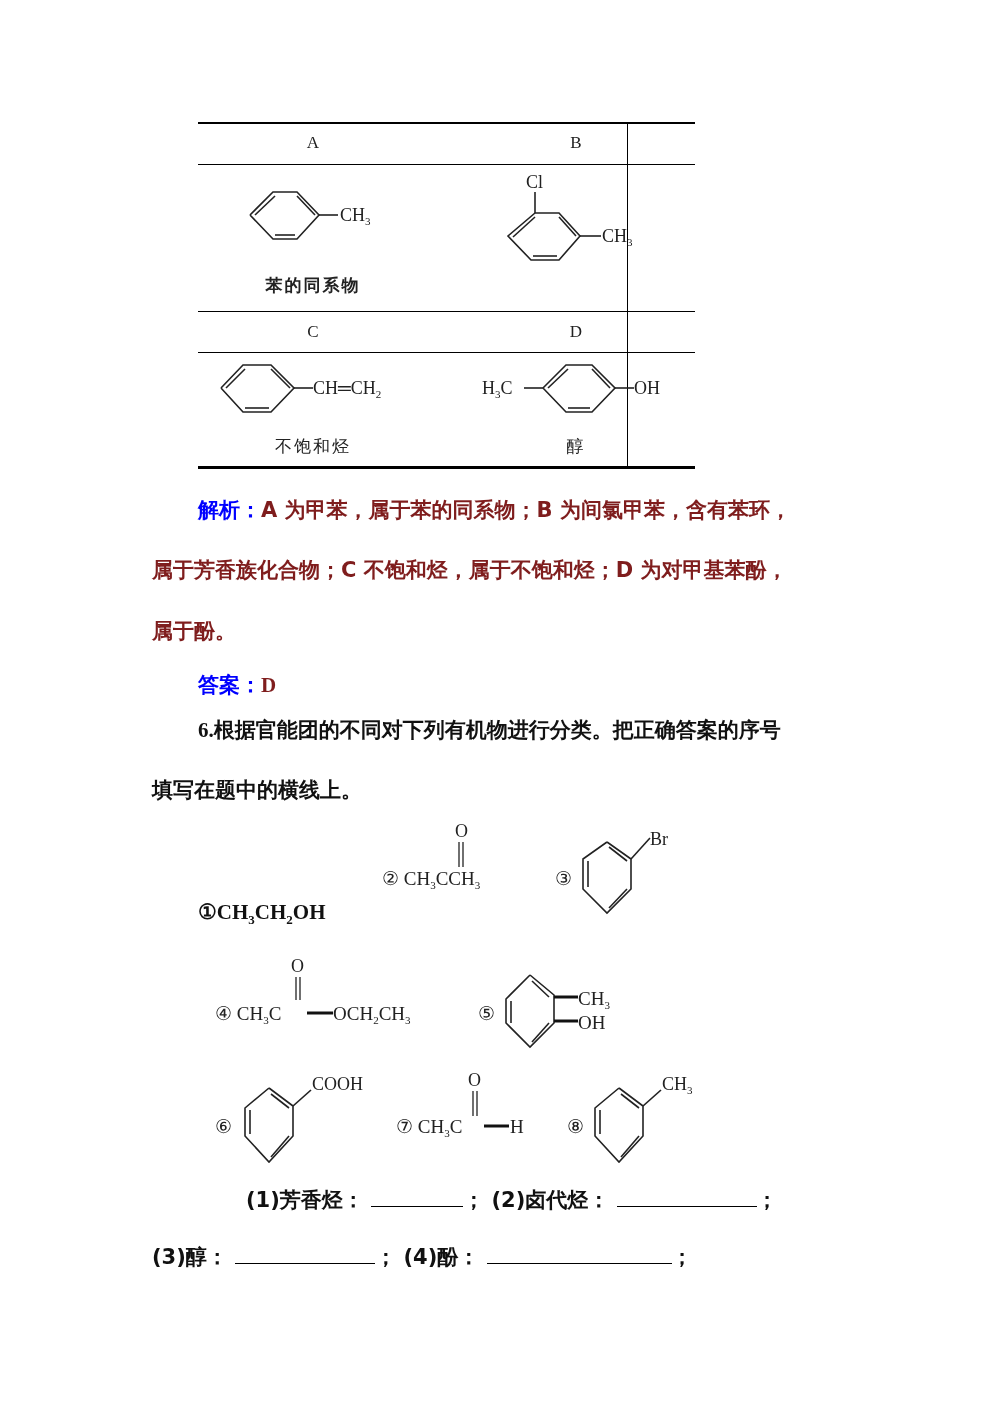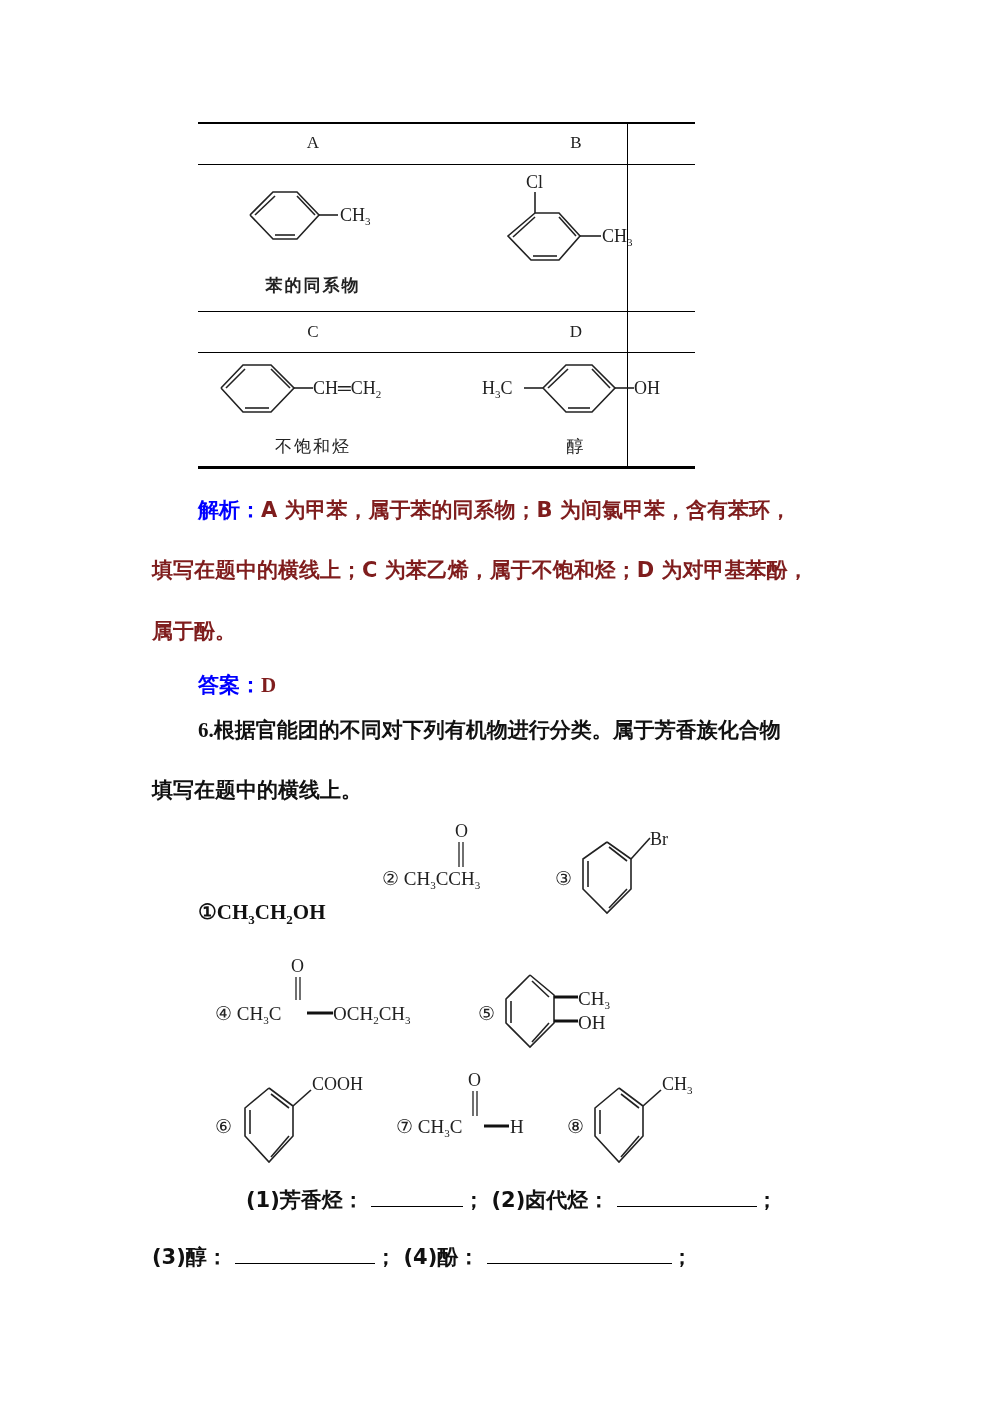--- a/index.html
+++ b/index.html
@@ -84,29 +84,29 @@
     <line x1="110" y1="7" x2="128" y2="26"></line>
     <line x1="86" y1="46" x2="108" y2="46"></line>
     <line x1="133" y1="26" x2="152" y2="26"></line>
   </g>
   <text x="152" y="32" font-size="18">OH</text>
 </svg>
 
 <div class="para" style="left:198px;top:496px;">
   <span class="blue">解析：</span><span class="red">A 为甲苯，属于苯的同系物；B 为间氯甲苯，含有苯环，</span>
 </div>
-<div class="para red" style="left:152px;top:556px;">填写在题中的横线上；C 为苯乙烯，属于不饱和烃；D 为对甲基苯酚，</div>
+<div class="para red" style="left:152px;top:556px;">属于芳香族化合物；C 不饱和烃，属于不饱和烃；D 为对甲基苯酚，</div>
 <div class="para red" style="left:152px;top:617px;">属于酚。</div>
 
 <div class="para" style="left:198px;top:671px;">
   <span class="blue">答案：</span><span class="red latin">D</span>
 </div>
 
 <div class="para black" style="left:198px;top:716px;">
-  <span class="latin">6.</span><span>根据官能团的不同对下列有机物进行分类。属于芳香族化合物</span>
+  <span class="latin">6.</span><span>根据官能团的不同对下列有机物进行分类。把正确答案的序号</span>
 </div>
 <div class="para black" style="left:152px;top:762px;margin-top:14px;">填写在题中的横线上。</div>
 
 <div class="para black latin" style="left:198px;top:900px;font-size:21px;">
   <span>①</span>CH<sub style="font-size:13px;">3</sub>CH<sub style="font-size:13px;">2</sub>OH
 </div>
 
 <svg style="left:382px;top:820px;" width="140" height="72">
   <text x="73" y="17" font-size="18">O</text>
   <g stroke="#222" stroke-width="1.3">

